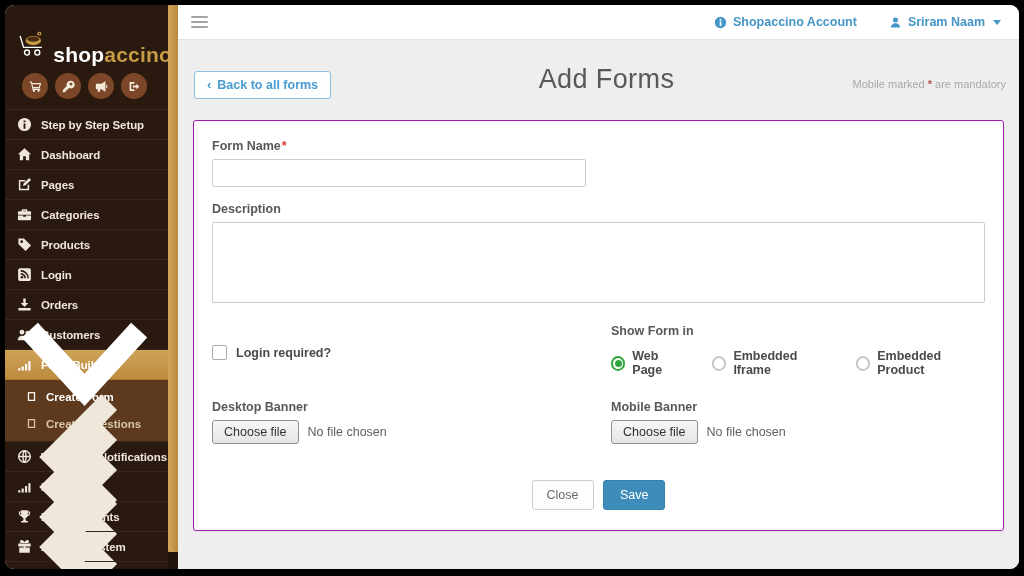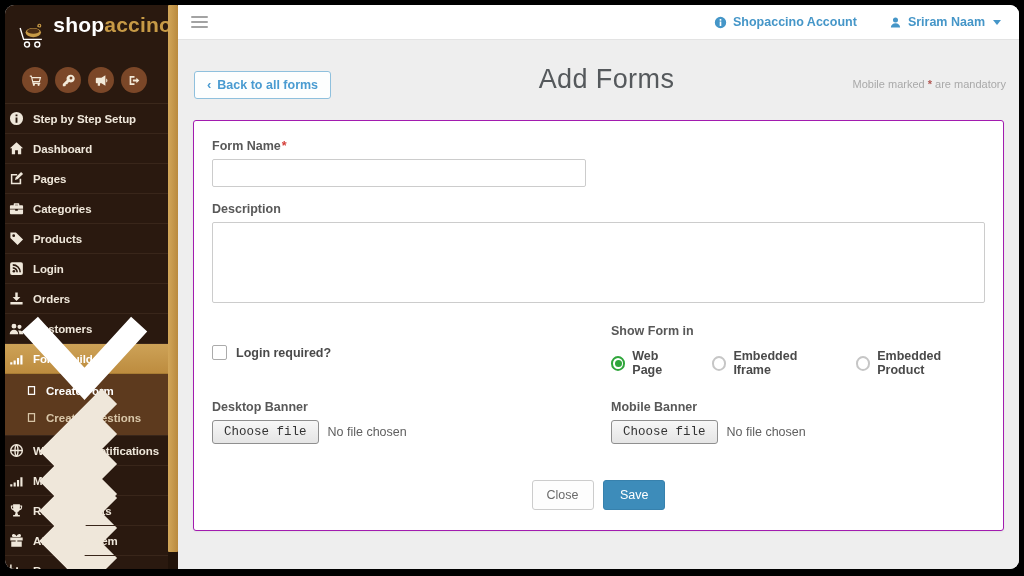--- a/index.html
+++ b/index.html
@@ -3,29 +3,29 @@
 <meta charset="utf-8">
 <style>
   * { margin:0; padding:0; box-sizing:border-box; }
   html,body { width:1024px; height:576px; background:#000; font-family:"Liberation Sans", sans-serif; overflow:hidden; }
   .screen { position:absolute; top:5px; left:5px; width:1014px; height:564px; border-radius:9px; overflow:hidden; background:#eeeeee; }
 
   
   .sidebar { position:absolute; left:0; top:0; bottom:0; width:173px; background:#2a190f; z-index:3; }
   .scroll-track { position:absolute; right:0; top:0; bottom:0; width:10px; background:#21130a; }
   .scroll-thumb { position:absolute; right:0; top:0; width:10px; height:547px; background:linear-gradient(90deg,#d2a659,#b98a3e); border-radius:1px; }
-  .logo { display:flex; align-items:flex-start; gap:4px; padding:8px 6px 2px 10px; height:58px; }
+  .logo { display:flex; align-items:flex-end; gap:4px; padding:8px 6px 2px 10px; height:58px;margin-top:6px; }
   .logo svg { width:52px; height:46px; }
   .logo-text { font-size:21px; font-weight:bold; letter-spacing:.2px; color:#fff; }
   .logo-text .t2 { color:#c79a46; }
   .quick-actions { display:flex; gap:7px; padding:4px 0 10px 17px; border-bottom:1px solid #3b281b; }
   .qa-btn { width:26px; height:26px; border-radius:50%; background:#7b4728; border:none; color:#f3ead9; display:flex; align-items:center; justify-content:center; cursor:pointer; }
   .qa-btn svg { width:13px; height:13px; }
   .menu { list-style:none; }
-  .menu-item { position:relative; display:flex; align-items:center; gap:9px; height:30px; padding:0 4px; color:#efe7da; font-size:11.5px; font-weight:bold; letter-spacing:-.1px; border-bottom:1px solid #39261a; cursor:pointer; white-space:nowrap; }
+  .menu-item { position:relative; display:flex; align-items:center; gap:9px; height:30px; padding:0 12px; color:#efe7da; font-size:11.5px; font-weight:bold; letter-spacing:-.1px; border-bottom:1px solid #39261a; cursor:pointer; white-space:nowrap; }
   .menu-item .mi-icon { width:15px; height:15px; flex:0 0 15px; display:flex; align-items:center; }
   .menu-item .mi-icon svg { width:15px; height:15px; }
   .menu-item .chev { position:absolute; right:14px; top:50%; transform:translateY(-50%); }
   .menu-item .chev svg { width:9px; height:9px; display:block; }
   .menu-item.active { background:linear-gradient(180deg,#cda257,#bd8c3f); color:#fff; border-bottom:1px solid #a87c34; }
   .submenu { list-style:none; background:#5d3a1e; padding:3px 0 4px; border-bottom:1px solid #39261a; }
   .submenu-item { display:flex; align-items:center; gap:9px; height:27px; padding:0 12px 0 21px; font-size:11.5px; font-weight:bold; color:#d9c7a9; cursor:pointer; }
   .submenu-item.active { color:#ffffff; }
   .submenu-item .mi-icon svg { width:11px; height:13px; display:block; }
 
@@ -60,21 +60,21 @@
   .checkbox { width:15px; height:15px; border:1px solid #ababab; border-radius:2px; background:#fff; }
   .check-label, .radio-label { font-size:12.5px; font-weight:bold; color:#4a4a4a; }
   .radio-row { display:flex; align-items:flex-start; gap:24px; margin-top:11px; }
   .radio-opt { display:flex; align-items:center; gap:7px; cursor:pointer; }
   .radio { width:15px; height:15px; border-radius:50%; border:2px solid #c6c6c6; background:#fff; position:relative; }
   .radio.selected { border-color:#2fa63b; }
   .radio.selected::after { content:""; position:absolute; left:50%; top:50%; width:7px; height:7px; margin:-3.5px 0 0 -3.5px; border-radius:50%; background:#2fa63b; }
 
   .row4 { margin-top:23px; }
   .file-control { display:flex; align-items:center; gap:9px; margin-top:2px; }
-  .file-btn { padding:4px 11px; font-size:12.5px; color:#333; background:linear-gradient(180deg,#f7f7f7,#e5e5e5); border:1px solid #8f8f8f; border-radius:3px; cursor:pointer; font-family:Liberation Mono, monospace; }
+  .file-btn { padding:4px 11px; font-size:12.5px; color:#333; background:linear-gradient(180deg,#f7f7f7,#e5e5e5); border:1px solid #8f8f8f; border-radius:3px; cursor:pointer; font-family:Liberation Sans, sans-serif; }
   .file-status { font-size:12.5px; color:#5f5f5f; }
 
   .card-footer { margin-top:36px; padding-bottom:4px; text-align:center; }
   .btn-close { padding:7px 14px; font-size:12.5px; color:#6b6b6b; background:#fdfdfd; border:1px solid #cccccc; border-radius:3px; cursor:pointer; }
   .btn-save { padding:7px 16px; font-size:12.5px; color:#fff; background:#3d8cba; border:1px solid #3781ad; border-radius:3px; margin-left:5px; cursor:pointer; }
 </style>
 </head>
 <body>
 
 <div class="screen">

